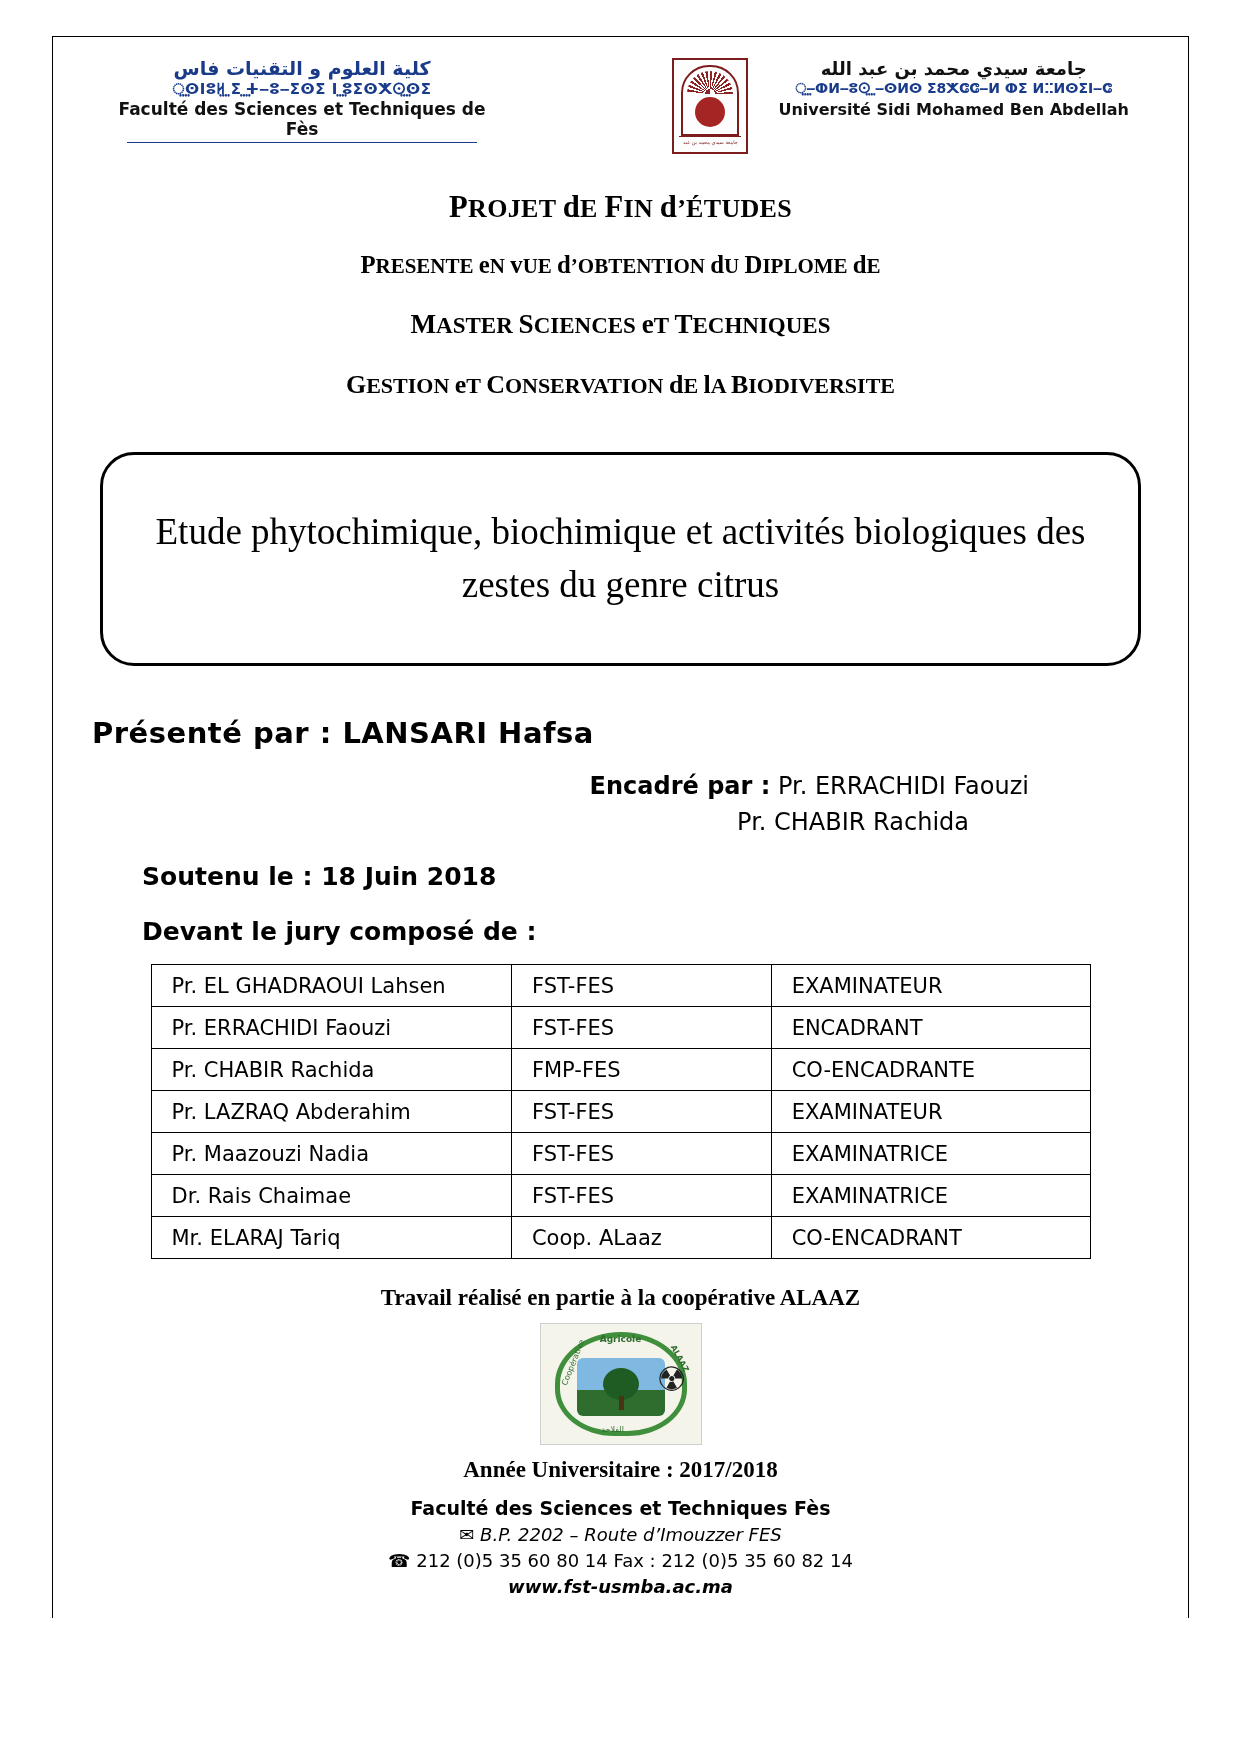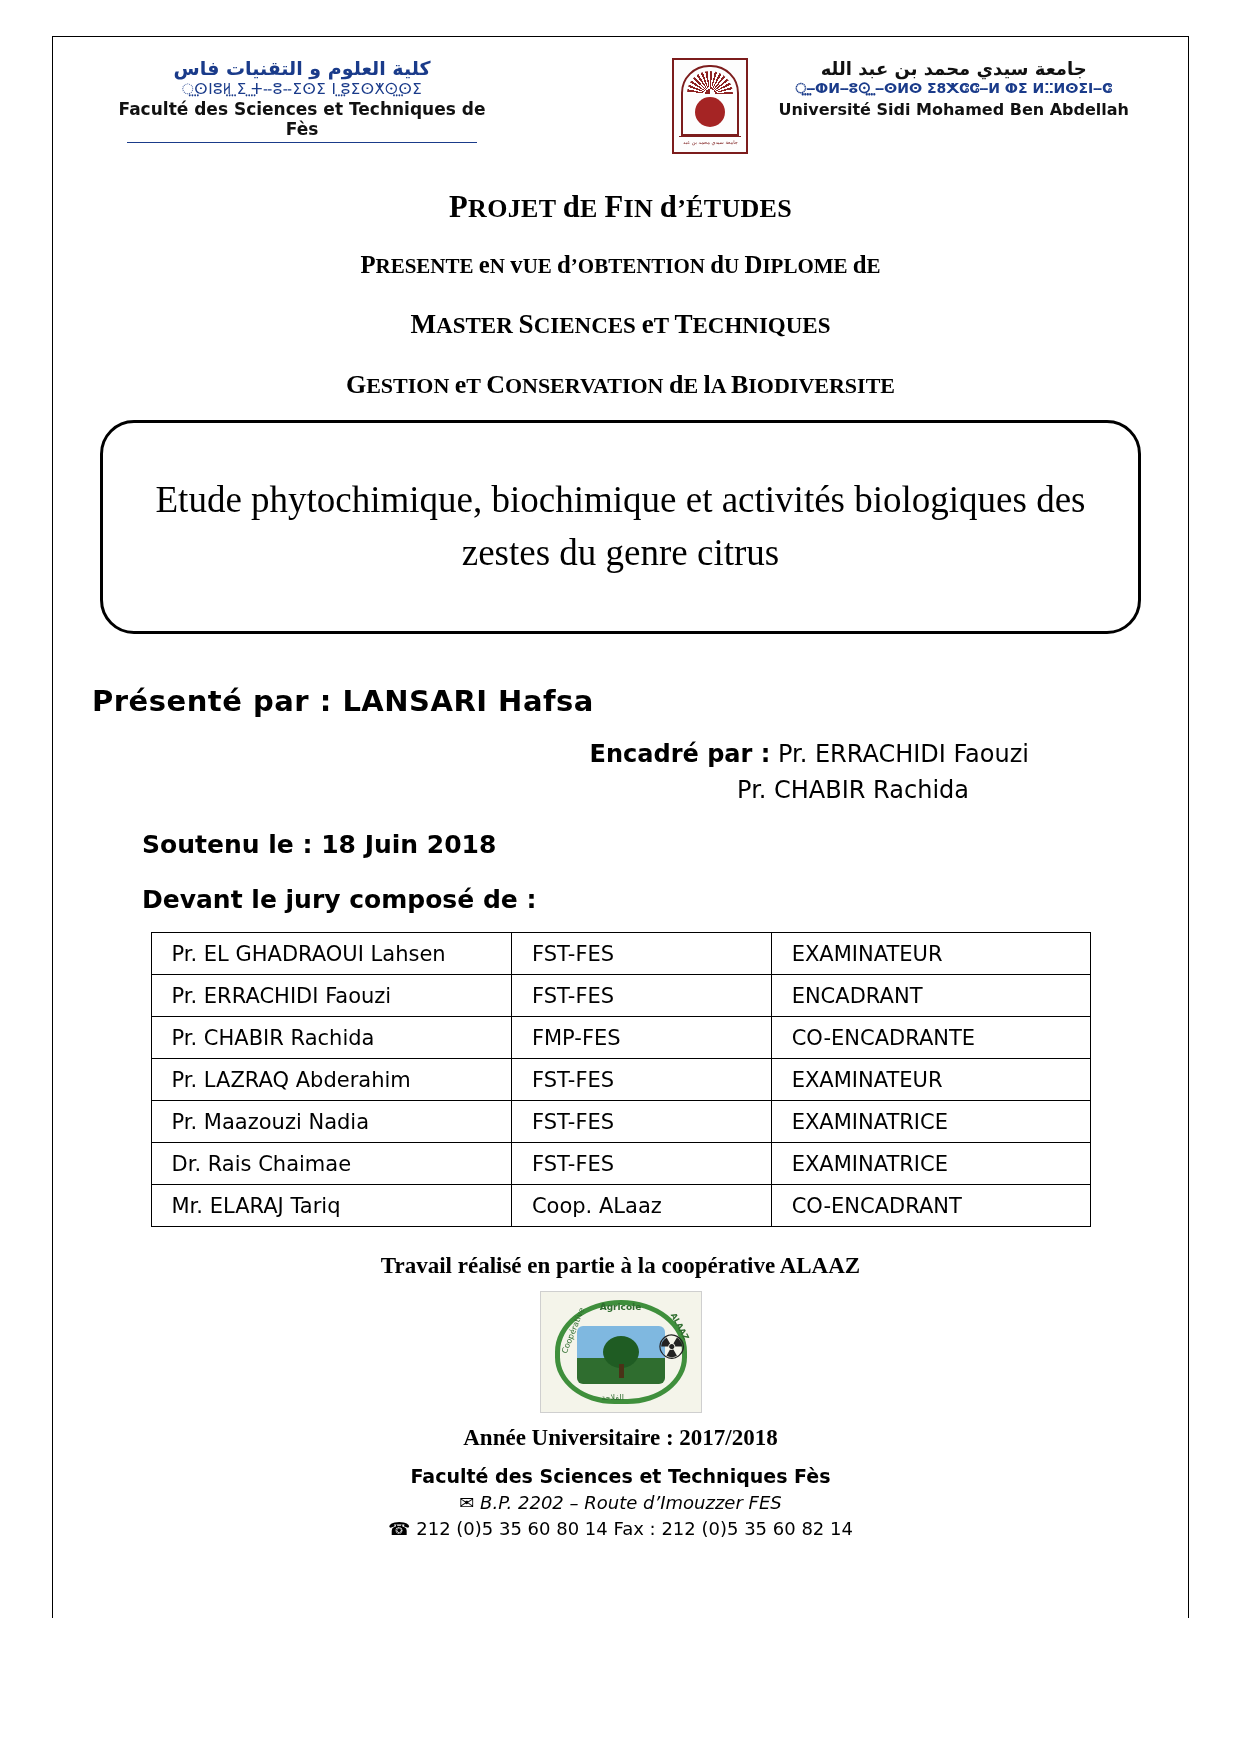--- a/index.html
+++ b/index.html
@@ -56,21 +56,21 @@
   .fst-ar {
     font-family: "DejaVu Sans", sans-serif;
     font-size: 19px;
     font-weight: bold;
     color: #1a3b8a;
     direction: rtl;
   }
   .fst-tif {
     font-family: "DejaVu Sans", sans-serif;
     font-size: 15px;
-    font-weight: normal;
+    font-weight: bold;
     color: #1a3b8a;
     letter-spacing: 0.5px;
     margin-top: 1px;
   }
   .fst-fr {
     font-family: "DejaVu Sans", sans-serif;
     font-size: 17px;
     font-weight: bold;
     color: #111;
     margin-top: 2px;
@@ -161,21 +161,21 @@
   }
   .l1 { font-size: 26px; margin-top: 36px; letter-spacing: .3px; }
   .l2 { font-size: 21px; margin-top: 26px; }
   .l3 { font-size: 23px; margin-top: 30px; }
   .l4 { font-size: 22px; margin-top: 30px; }
 
   .sc-big { font-size: 1.18em; }
 
   
   .title-box {
-    margin: 20px 8px 0 8px;
+    margin: 52px 8px 0 8px;
     border: 3px solid #000;
     border-radius: 34px;
     height: 214px;
     display: flex;
     align-items: center;
     justify-content: flex-end;
     padding: 0 48px;
     box-sizing: border-box;
   }
   .title-text {
@@ -482,15 +482,16 @@
     <div class="annee">Année Universitaire : 2017/2018</div>
     <div class="foot-line1">Faculté des Sciences et Techniques Fès</div>
     <div class="foot-line2">
       <span class="ic">✉</span>
       <span>B.P. 2202 – Route d’Imouzzer FES</span>
     </div>
     <div class="foot-line3">
       <span class="ic">☎</span>
       <span>212 (0)5 35 60 80 14  Fax : 212 (0)5 35 60 82 14</span>
     </div>
+    <div class="foot-line4">www.fst-usmba.ac.ma</div>
 
   </div>
 </div>
 
 </body></html>

